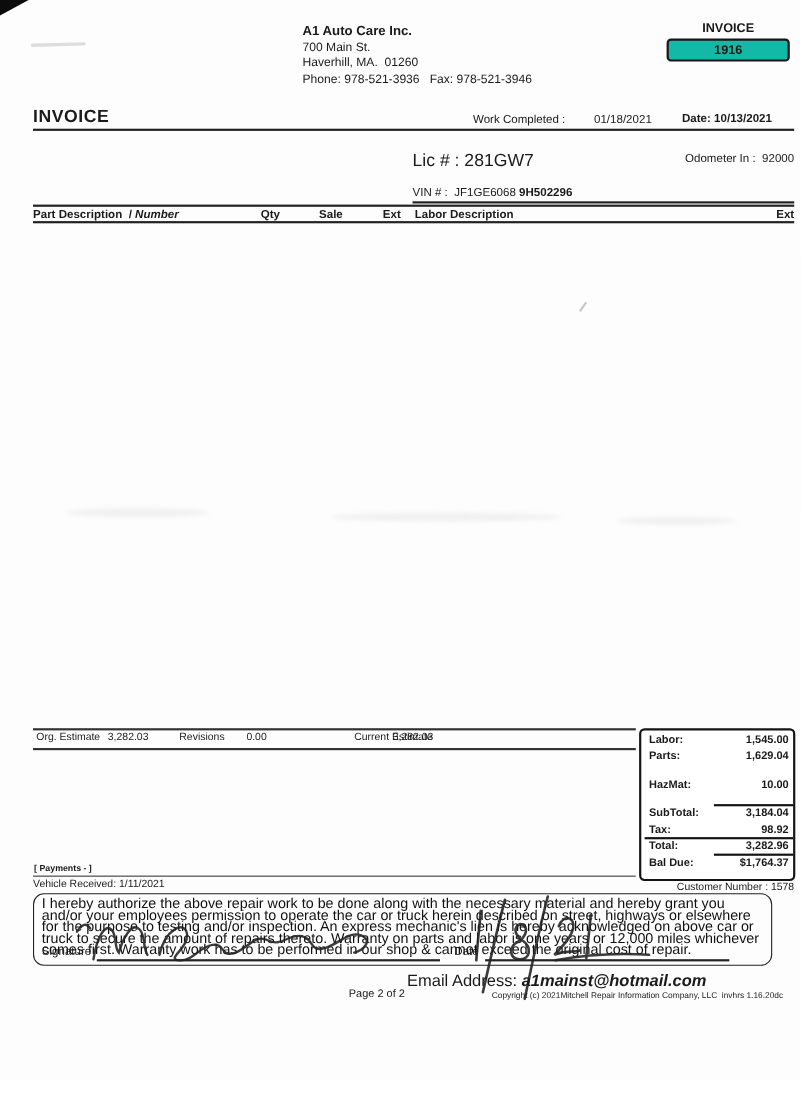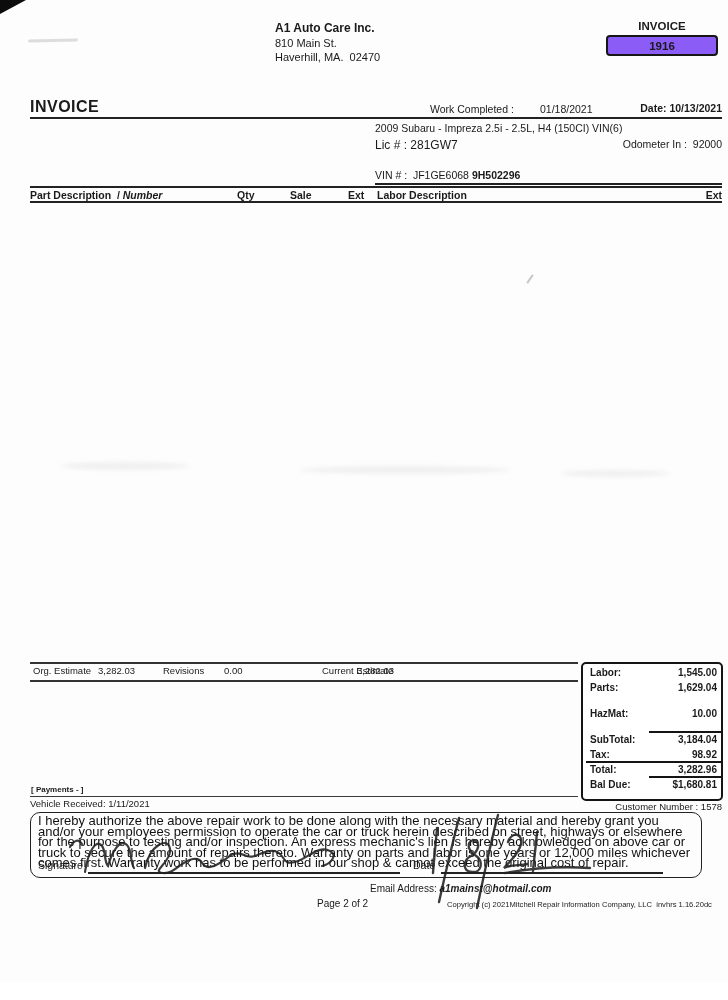--- a/index.html
+++ b/index.html
@@ -27,34 +27,34 @@
   
   .company { position:absolute; left:275px; top:21px; font-size:11px; line-height:14.5px; }
   .company .c-name { font-weight:bold; font-size:12px; }
   .company div { white-space:pre; }
 
   
   .inv-label { position:absolute; left:606px; top:20px; width:112px; text-align:center;
     font-weight:bold; font-size:11.5px; }
   .inv-box { position:absolute; left:606px; top:35px; width:112px; height:21px;
     border:2px solid #161616; border-radius:4px; text-align:center;
-    font-weight:bold; font-size:11.5px; line-height:18px; background:#8b5cf6; }
+    font-weight:bold; font-size:11.5px; line-height:18px; background:#14b8a6; }
 
   .h-title { left:30px; top:98px; font-size:16px; font-weight:bold; letter-spacing:.5px; }
   .wc-l { left:430px; top:103px; font-size:10.5px; }
   .wc-v { left:540px; top:103px; font-size:10.5px;text-align:center; }
-  .h-date { left:620px; top:102px; width:102px; text-align:right; font-size:10.5px; font-weight:bold; }
+  .h-date { left:620px; top:102px; width:102px; font-size:10.5px; font-weight:bold; }
   .r1 { left:30px; top:117px; width:692px; height:2px; }
 
   
   .customer { position:absolute; left:30px; top:121px; font-size:11px; line-height:15.8px; }
   .customer div { white-space:pre; }
   .customer .cu-name { font-weight:bold; }
   .veh-desc { left:375px; top:122px; font-size:10.5px; }
-  .veh-lic  { left:375px; top:138px; font-size:12px;text-align:center; }
+  .veh-lic  { left:375px; top:138px; font-size:16px;text-align:center; }
   .veh-odo  { left:575px; top:138px; width:147px; text-align:right; font-size:10.5px; }
   .veh-vin  { left:375px; top:169px; font-size:10.5px; }
   .veh-vin b { font-weight:bold; }
   .vin-line { left:375px; top:183px; width:347px; height:1.5px; }
 
   
   .th-top { left:30px; top:186px; width:692px; height:2px; }
   .th-bot { left:30px; top:201px; width:692px; height:2px; }
   .th { font-size:10.5px; font-weight:bold; top:189px; }
   .th-part { left:30px; }
@@ -91,56 +91,56 @@
   .sigbox { position:absolute; left:30px; top:812px; width:672px; height:66px;
     border:1.5px solid #222; border-radius:10px; background:transparent; }
   .auth { position:absolute; left:7px; right:6px; top:3px; font-size:13px;
     line-height:10.6px; color:#111; }
   .sig-label { left:38px; top:859px; font-size:10.5px; }
   .sig-line { left:88px; top:872px; width:312px; height:1.5px; }
   .date-label { left:413px; top:859px; font-size:10.5px; }
   .date-line { left:441px; top:872px; width:222px; height:1.5px; }
 
   
-  .email { left:370px; top:883px; font-size:10px; }
+  .email { left:370px; top:883px; font-size:15px; }
   .email .em { font-weight:bold; font-style:italic; }
   .pagenum { left:317px; top:898px; font-size:10px; }
   .copyright { left:447px; top:900px; width:278px; font-size:7.6px; color:#222; }
 
   .hand { position:absolute; left:0; top:0; pointer-events:none; }
 </style>
 </head>
 <body>
 
 <div id="page">
 
   <div class="corner-wedge"></div>
   <div class="smudge1"></div>
   <div class="smudge2"></div>
   <div class="band b1"></div>
   <div class="band b2"></div>
   <div class="band b3"></div>
 
   <div class="company">
     <div class="c-name">A1 Auto Care Inc.</div>
-    <div>810 Main St.</div>
-    <div>Haverhill, MA.  02470</div>
+    <div>700 Main St.</div>
+    <div>Haverhill, MA.  01260</div>
+    <div>Phone: 978-521-3936   Fax: 978-521-3946</div>
   </div>
 
   <div class="inv-label">INVOICE</div>
   <div class="inv-box">1916</div>
 
   <div class="t h-title">INVOICE</div>
   <div class="t wc-l">Work Completed :</div>
   <div class="t wc-v">01/18/2021</div>
   <div class="t h-date">Date: 10/13/2021</div>
   <div class="rule r1"></div>
 
 
-  <div class="t veh-desc">2009 Subaru - Impreza 2.5i - 2.5L, H4 (150CI) VIN(6)</div>
   <div class="t veh-lic">Lic # : 281GW7</div>
   <div class="t veh-odo">Odometer In :  92000</div>
   <div class="t veh-vin"><span>VIN # :  JF1GE6068 </span><b>9H502296</b></div>
   <div class="rule vin-line"></div>
 
   <div class="rule th-top"></div>
   <div class="t th th-part"><span>Part Description</span><span>  / </span><span class="it">Number</span></div>
   <div class="t th th-qty">Qty</div>
   <div class="t th th-sale">Sale</div>
   <div class="t th th-ext">Ext</div>
@@ -160,21 +160,21 @@
   <div class="totals">
     <div class="trow tr0"><span>Labor:</span><span class="val">1,545.00</span></div>
     <div class="trow tr1"><span>Parts:</span><span class="val">1,629.04</span></div>
     <div class="trow tr2"><span>HazMat:</span><span class="val">10.00</span></div>
     <div class="tline tl1"></div>
     <div class="trow tr3"><span>SubTotal:</span><span class="val">3,184.04</span></div>
     <div class="trow tr4"><span>Tax:</span><span class="val">98.92</span></div>
     <div class="tline tl2"></div>
     <div class="trow tr5"><span>Total:</span><span class="val">3,282.96</span></div>
     <div class="tline tl3"></div>
-    <div class="trow tr6"><span>Bal Due:</span><span class="val">$1,680.81</span></div>
+    <div class="trow tr6"><span>Bal Due:</span><span class="val">$1,764.37</span></div>
   </div>
   <div class="t cust-num">Customer Number : 1578</div>
 
   <div class="t pay-label">[ Payments - ]</div>
   <div class="pay-line rule"></div>
   <div class="t veh-rec">Vehicle Received: 1/11/2021</div>
 
   <div class="sigbox">
     <div class="auth">I hereby authorize the above repair work to be done along with the necessary material and hereby grant you and/or your employees permission to operate the car or truck herein described on street, highways or elsewhere for the purpose to testing and/or inspection.  An express mechanic's lien is hereby acknowledged on above car or truck to secure the amount of repairs thereto. Warranty on parts and labor is one years or 12,000 miles whichever comes first.  Warranty work has to be performed in our shop &amp; cannot exceed the original cost of repair.</div>
   </div>

